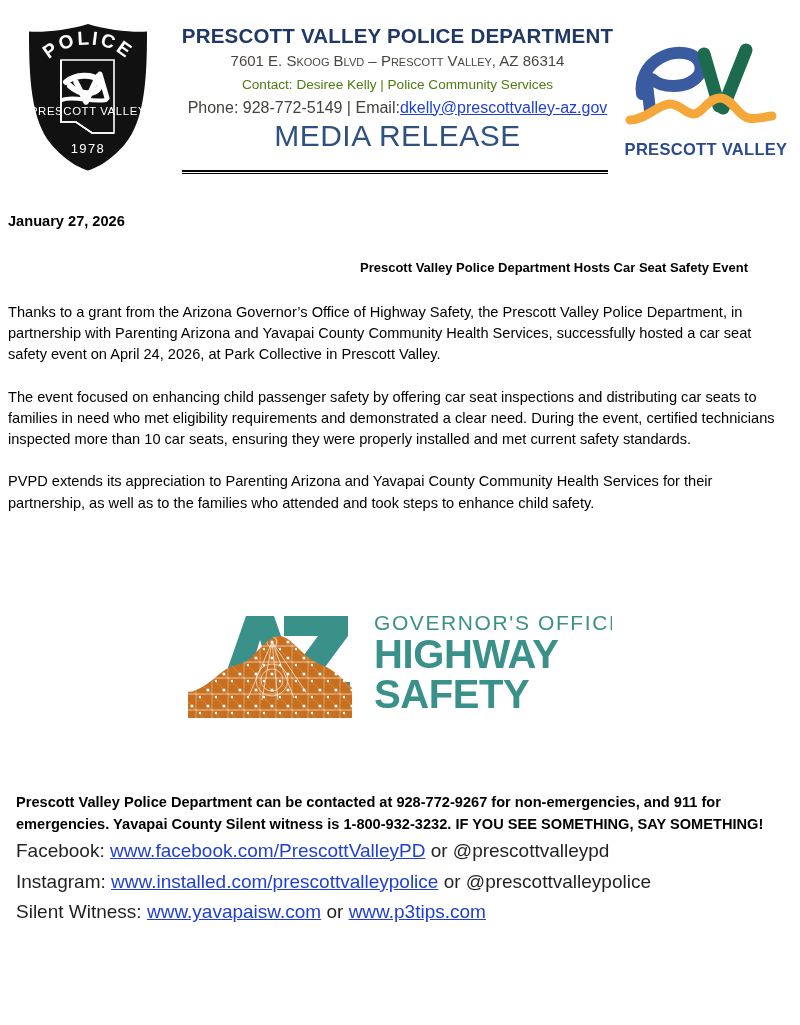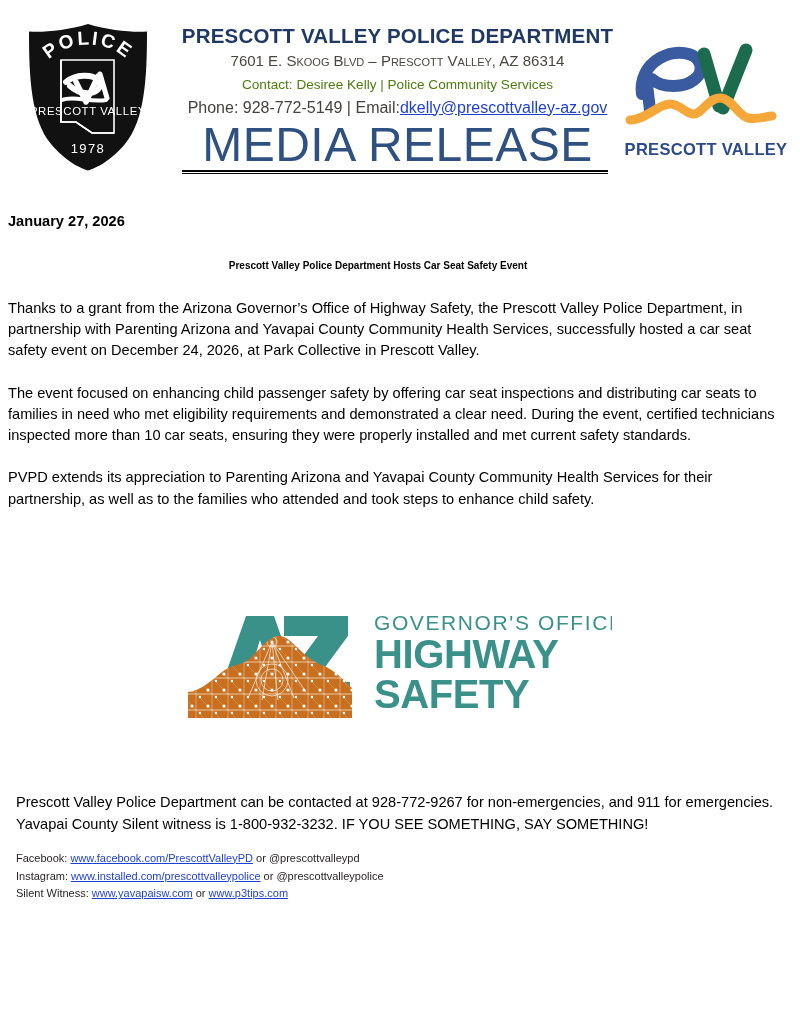--- a/index.html
+++ b/index.html
@@ -64,21 +64,21 @@
     font-size: 16px;
     color: #44423E;
     margin-top: 4px;
     line-height: 1.3;
   }
   .maillink {
     color: #1F3FD0;
     text-decoration: underline;
   }
   .media-release {
-    font-size: 48px;
+    font-size: 30px;
     color: #2E5181;
     font-weight: normal;
     letter-spacing: .5px;
     line-height: 1.05;
     margin-top: 2px;
   }
   .hrule {
     position: absolute;
     left: 182px;
     top: 170px;
@@ -114,23 +114,23 @@
     left: 8px;
     top: 212px;
     width: 768px;
   }
   .date-line {
     font-size: 14.6px;
     font-weight: bold;
     line-height: 1.35;
   }
   .headline {
-    font-size: 10px;
-    font-weight: bold;
-    text-align: center;
+    font-size: 13px;
+    font-weight: bold;
+    text-align: right;
     margin-top: 28px;
     margin-right: 28px;
   }
   .para {
     font-size: 14.6px;
     line-height: 1.46;
     margin-top: 21px;
   }
   .para.p1 { margin-top: 27px; }
 
@@ -145,26 +145,25 @@
 
   
   .footer {
     position: absolute;
     left: 16px;
     top: 792px;
     width: 768px;
   }
   .footer-bold {
     font-size: 14.6px;
-    font-weight: normal;
+    font-weight: bold;
     line-height: 1.5;
   }
   .social {
-    margin-top: 14px;
-    font-size: 11px;
+    font-size: 19px;
     line-height: 1.62;
     color: #231F20;
   }
   .social a, .social .lnk {
     color: #1F3FD0;
     text-decoration: underline;
   }
   .social-row { white-space: nowrap; }
 </style>
 </head>
@@ -214,21 +213,21 @@
 
       <path d="M10 84 C 26 84, 38 68, 50 68 C 60 68, 66 78, 74 78 C 82 78, 88 62, 100 62 C 112 62, 118 80, 128 82 C 138 84, 146 80, 152 80" fill="none" stroke="#F5A839" stroke-width="9" stroke-linecap="round" stroke-linejoin="round"></path>
     </svg>
     <div class="pv-text">PRESCOTT VALLEY</div>
   </div>
 </div>
 
 <div class="doc-body">
   <div class="date-line">January 27, 2026</div>
   <div class="headline">Prescott Valley Police Department Hosts Car Seat Safety Event</div>
-  <p class="para p1">Thanks to a grant from the Arizona Governor’s Office of Highway Safety, the Prescott Valley Police Department, in partnership with Parenting Arizona and Yavapai County Community Health Services, successfully hosted a car seat safety event on December 24, 2026, at Park Collective in Prescott Valley.</p>
+  <p class="para p1">Thanks to a grant from the Arizona Governor’s Office of Highway Safety, the Prescott Valley Police Department, in partnership with Parenting Arizona and Yavapai County Community Health Services, successfully hosted a car seat safety event on April 24, 2026, at Park Collective in Prescott Valley.</p>
   <p class="para">The event focused on enhancing child passenger safety by offering car seat inspections and distributing car seats to families in need who met eligibility requirements and demonstrated a clear need.  During the event, certified technicians inspected more than 10 car seats, ensuring they were properly installed and met current safety standards.</p>
   <p class="para">PVPD extends its appreciation to Parenting Arizona and Yavapai County Community Health Services for their partnership, as well as to the families who attended and took steps to enhance child safety.</p>
 </div>
 
 <div class="gohs">
   <svg viewBox="0 0 424 112" width="424" height="112" aria-hidden="true">
     <defs>
       <clipPath id="mtnClip">
         <path d="M0 112 L0 86 C 14 84, 24 74, 34 66 C 44 58, 52 60, 60 54 C 68 48, 74 38, 84 32 C 94 26, 102 34, 110 42 C 118 50, 126 56, 136 60 C 146 64, 156 74, 164 82 L 164 112 Z"></path>
       </clipPath>

